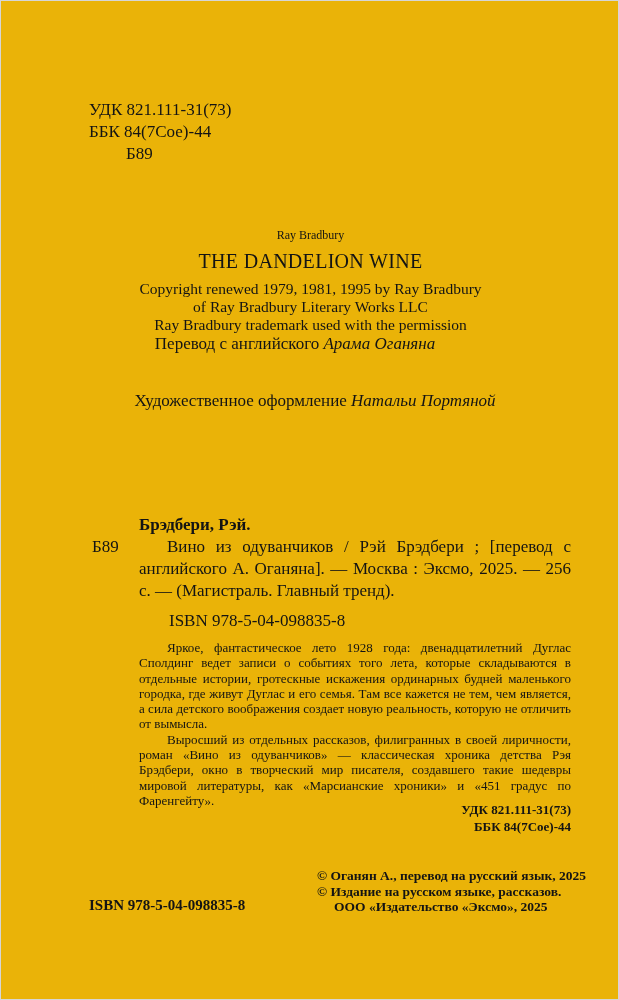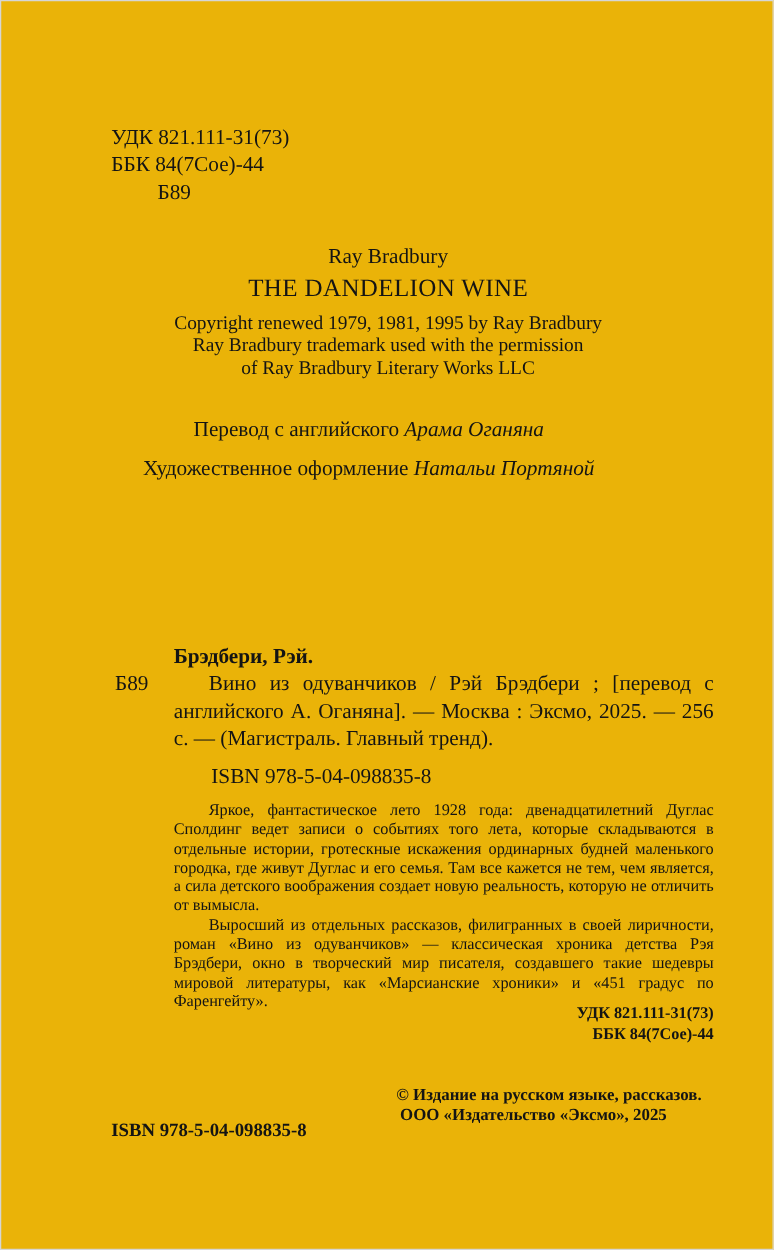--- a/index.html
+++ b/index.html
@@ -27,36 +27,36 @@
   .top-codes .code-indent { margin-left: 37px; }
 
   
   .title-block {
     position: absolute;
     left: 0;
     top: 192px;
     width: 619px;
     text-align: center;
   }
-  .title-block .author { font-size: 17px; line-height: 24px; }
+  .title-block .author { font-size: 12px; line-height: 24px; margin-top: 30px; }
   .title-block .book-title { font-size: 20px; line-height: 28px; letter-spacing: 0.3px; text-align: center; }
   .title-block .copyright { font-size: 15.5px; line-height: 18px; margin-top: 5px; }
 
   
   .credit-line {
     position: absolute;
     left: 0;
     width: 588px;
     text-align: center;
     font-size: 17px;
     line-height: 22px;
     white-space: nowrap;
   }
   .credit-line.translation { top: 332px; }
-  .credit-line.design { top: 363px; }
+  .credit-line.design { top: 389px; padding-left: 20px; }
   .credit-line .it { font-style: italic; }
 
   
   .catalog {
     position: absolute;
     left: 138px;
     top: 513px;
     width: 432px;
     font-size: 17px;
     line-height: 22px;
@@ -117,40 +117,40 @@
   }
   .footer-credits {
     position: absolute;
     left: 316px;
     top: 867px;
     font-weight: bold;
     font-size: 13.5px;
     line-height: 15.6px;
     white-space: nowrap;
   }
-  .footer-credits .cont-indent { margin-left: 3px; }
+  .footer-credits .cont-indent { margin-left: 17px; }
 </style>
 </head>
 <body>
 
 <div class="page">
 
   <div class="top-codes">
     <div>УДК 821.111-31(73)</div>
     <div>ББК 84(7Сое)-44</div>
     <div class="code-indent">Б89</div>
   </div>
 
   <div class="title-block">
     <div class="author">Ray Bradbury</div>
     <div class="book-title">THE DANDELION WINE</div>
     <div class="copyright">
       <div>Copyright renewed 1979, 1981, 1995 by Ray Bradbury</div>
+      <div>of Ray Bradbury Literary Works LLC</div>
       <div>Ray Bradbury trademark used with the permission</div>
-      <div>of Ray Bradbury Literary Works LLC</div>
     </div>
   </div>
 
   <div class="credit-line translation">
     <span>Перевод с английского</span>
     <span class="it">Арама Оганяна</span>
   </div>
 
   <div class="credit-line design">
     <span>Художественное оформление</span>
@@ -173,17 +173,18 @@
   </div>
 
   <div class="right-codes">
     <div>УДК 821.111-31(73)</div>
     <div>ББК 84(7Сое)-44</div>
   </div>
 
   <div class="footer-isbn">ISBN 978-5-04-098835-8</div>
 
   <div class="footer-credits">
+    <div>© Оганян А., перевод на русский язык, 2025</div>
     <div>© Издание на русском языке, рассказов.</div>
     <div class="cont-indent">ООО «Издательство «Эксмо», 2025</div>
   </div>
 
 </div>
 
 </body></html>

